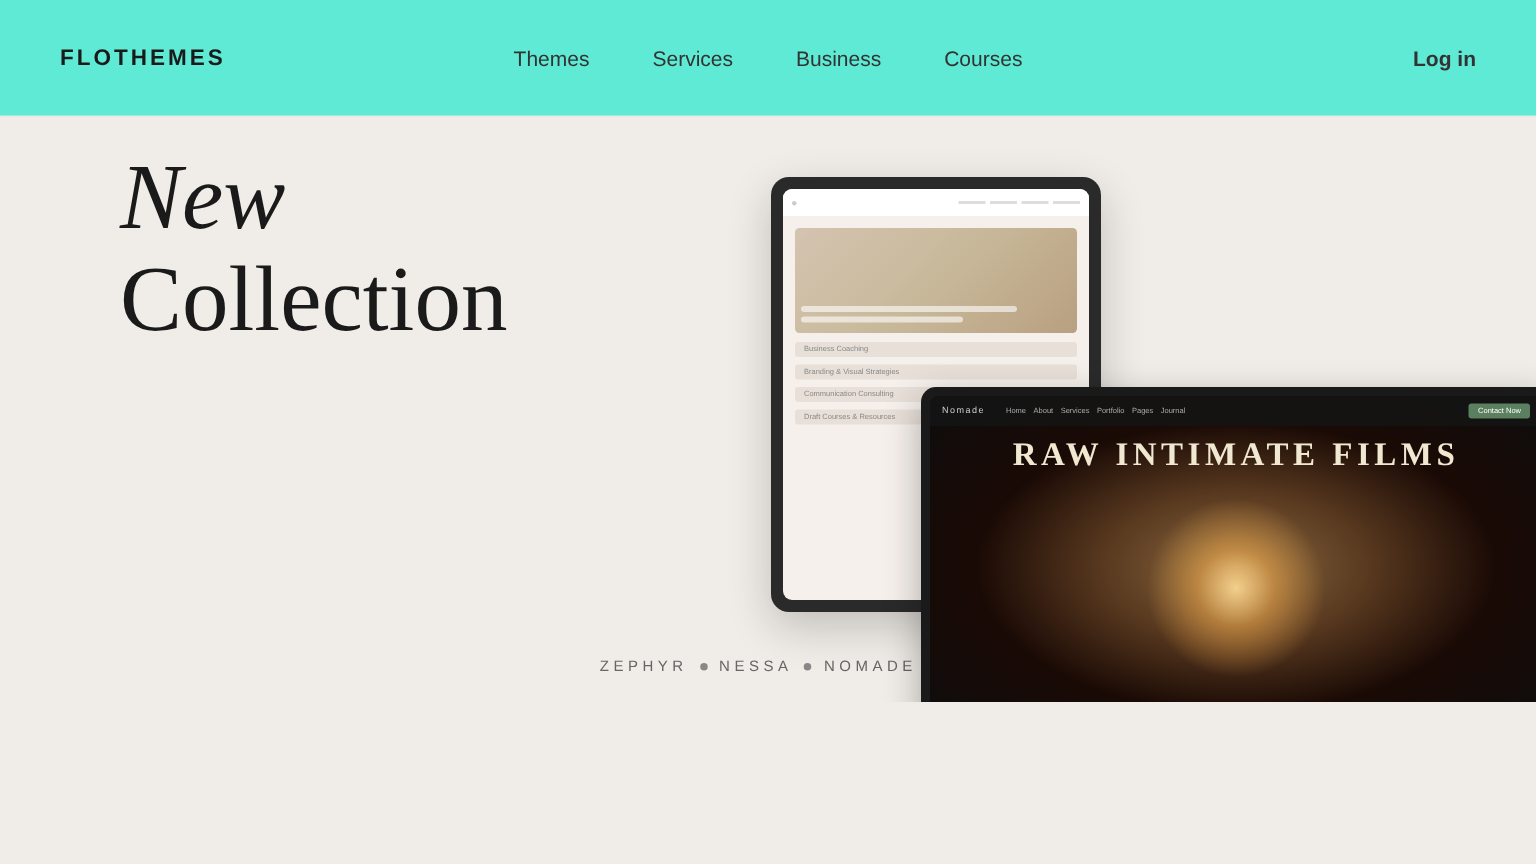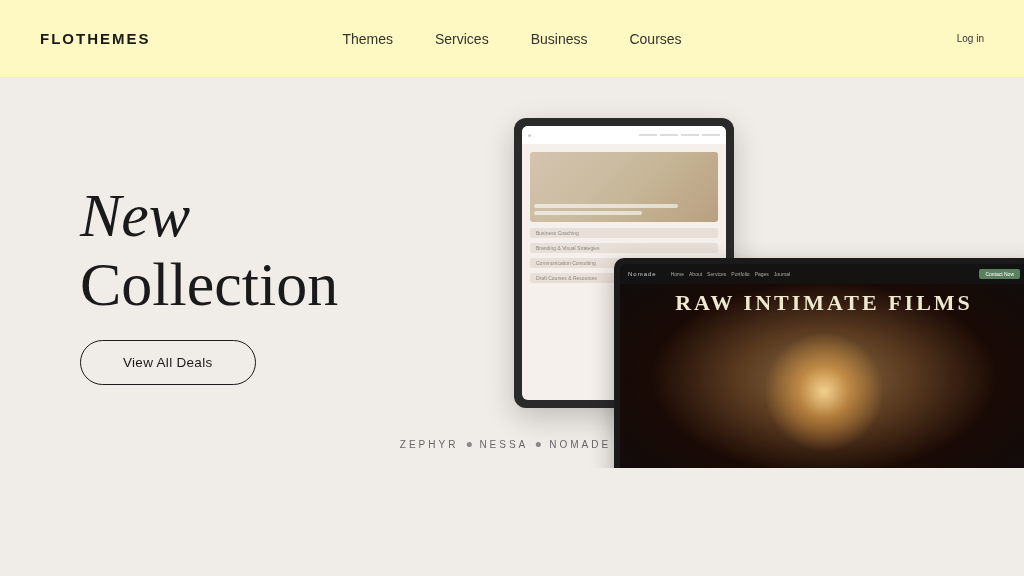--- a/index.html
+++ b/index.html
@@ -11,21 +11,21 @@
     body {
       font-family: 'Georgia', serif;
       width: 1024px;
       height: 576px;
       overflow: hidden;
       background: #f0ede8;
     }
 
     
     .header {
-      background: #fef9c3;
+      background: #5eead4;
       height: 78px;
       display: flex;
       align-items: center;
       justify-content: space-between;
       padding: 0 40px;
       border-bottom: 1px solid #e8e8e8;
       position: relative;
       z-index: 10;
     }
 
@@ -51,32 +51,31 @@
       font-family: Arial, sans-serif;
       font-size: 14px;
       color: #333;
       text-decoration: none;
       cursor: pointer;
       font-weight: 400;
     }
 
     .login-btn {
       font-family: Arial, sans-serif;
-      font-size: 10px;
+      font-size: 14px;
       color: #333;
       cursor: pointer;
-      font-weight: 400;
+      font-weight: 700;
     }
 
     
     .hero {
       background: #f0ede8;
       height: 390px;
       display: flex;
-      align-items: center;
       justify-content: space-between;
       padding: 0 80px 0 80px;
       position: relative;
       overflow: hidden;
     }
 
     .hero-content {
       flex: 0 0 auto;
       max-width: 380px;
       padding-top: 20px;
@@ -403,21 +402,20 @@
   </nav>
 
   <div class="login-btn">Log in</div>
 </header>
 
 <section class="hero">
   <div class="hero-content">
     <h1 class="hero-title">
       <span class="italic-part">New</span><span class="regular-part"> Collection</span>
     </h1>
-    <button class="cta-button">View All Deals</button>
   </div>
 
   <div class="hero-images">
 
     <div class="tablet-mockup">
       <div class="tablet-screen">
         <div class="tablet-nav">
           <div class="tablet-nav-dot"></div>
           <div class="tablet-nav-lines">
             <div class="tablet-nav-line"></div>

